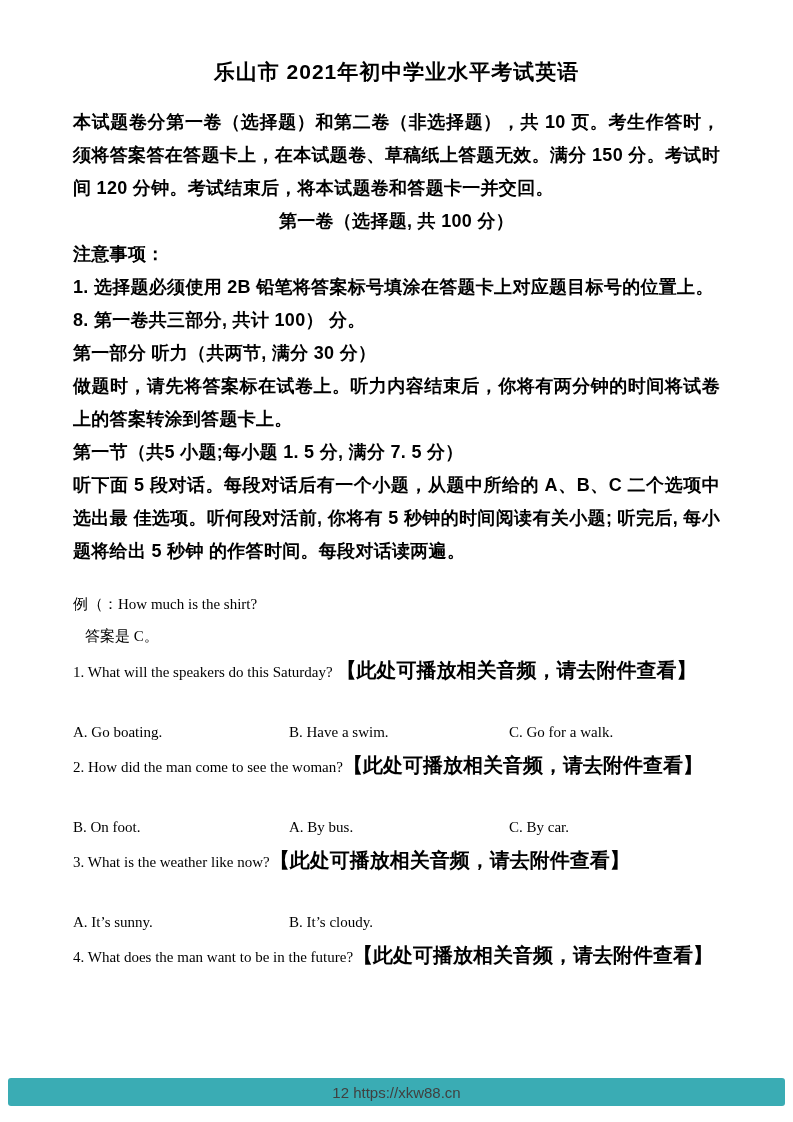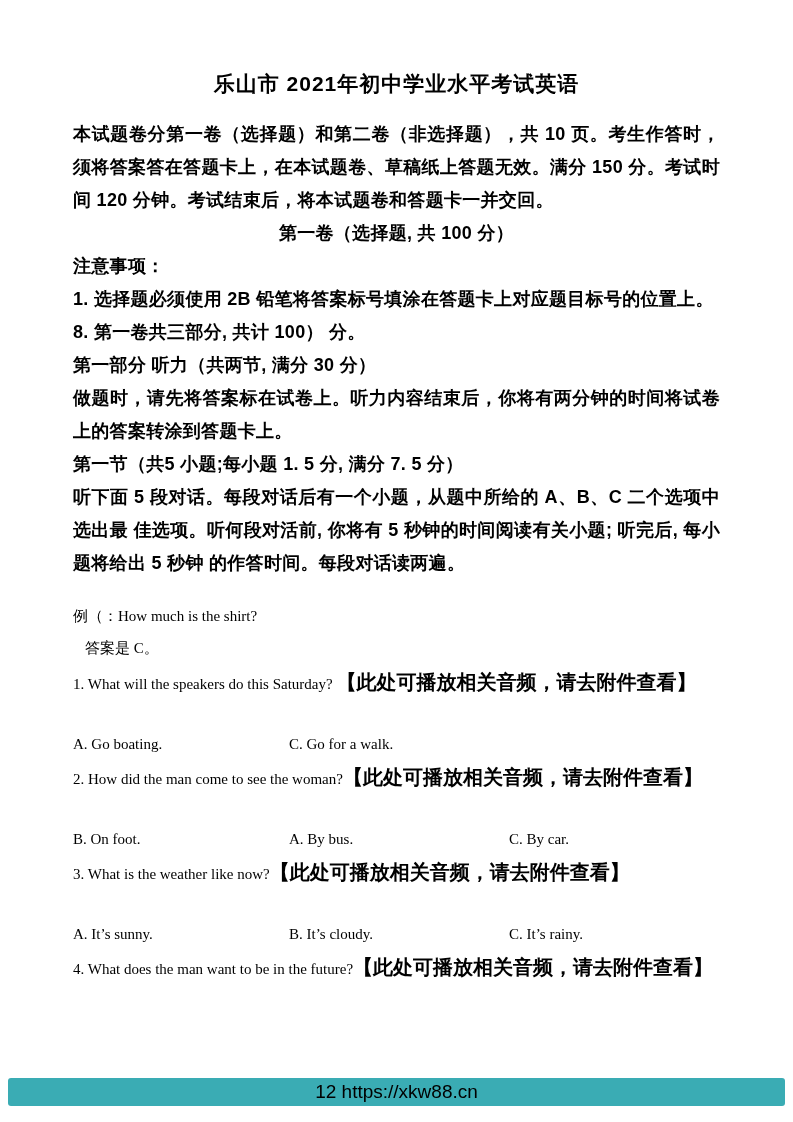--- a/index.html
+++ b/index.html
@@ -17,21 +17,21 @@
     width: 793px;
     height: 1122px;
     position: relative;
     padding: 58px 73px 0 73px;
   }
   .title {
     font-family: "Liberation Sans", "DejaVu Sans", sans-serif;
     font-size: 21px;
     font-weight: bold;
     text-align: center;
-    margin: 12px 0 20px 0;
+    margin: 0 0 20px 0;
     letter-spacing: 1px;
   }
   .bold-para {
     font-family: "Liberation Sans", "DejaVu Sans", sans-serif;
     font-size: 18px;
     font-weight: bold;
     line-height: 33px;
     margin: 0;
     text-align: justify;
     letter-spacing: 0.3px;
@@ -66,23 +66,23 @@
     right: 8px;
     bottom: 16px;
     height: 28px;
     background: #3aacb4;
     border-radius: 3px;
     display: flex;
     align-items: center;
     justify-content: center;
   }
   .footer-bar span {
-    color: #000000;
+    color: #404040;
     font-family: "Liberation Sans", "DejaVu Sans", sans-serif;
-    font-size: 19px;
+    font-size: 15px;
     text-decoration: none;
   }
 </style>
 </head>
 <body>
 
 <div class="page">
 
   <h1 class="title">乐山市 2021年初中学业水平考试英语</h1>
 
@@ -102,39 +102,39 @@
 
   <p class="q-line example-q"><span>例（：</span><span>How much is the shirt?</span></p>
 
 
   <p class="q-line answer-line">答案是 C。</p>
 
   <div class="question-block">
     <p class="q-line"><span>1. What will the speakers do this Saturday? </span><span class="q-audio">【此处可播放相关音频，请去附件查看】</span></p>
     <div class="options-row">
       <span class="option">A. Go boating.</span>
+      <span class="option">B. Have a swim.</span>
       <span class="option">C. Go for a walk.</span>
     </div>
   </div>
 
   <div class="question-block">
     <p class="q-line"><span>2. How did the man come to see the woman?</span><span class="q-audio">【此处可播放相关音频，请去附件查看】</span></p>
     <div class="options-row">
       <span class="option">B. On foot.</span>
       <span class="option">A. By bus.</span>
       <span class="option">C. By car.</span>
     </div>
   </div>
 
   <div class="question-block">
     <p class="q-line"><span>3. What is the weather like now?</span><span class="q-audio">【此处可播放相关音频，请去附件查看】</span></p>
     <div class="options-row">
       <span class="option">A. It’s sunny.</span>
       <span class="option">B. It’s cloudy.</span>
-      <span class="option">C. It’s rainy.</span>
     </div>
   </div>
 
   <div class="question-block">
     <p class="q-line"><span>4. What does the man want to be in the future?</span><span class="q-audio">【此处可播放相关音频，请去附件查看】</span></p>
   </div>
 
   <div class="footer-bar">
     <span>12 https://xkw88.cn</span>
   </div>

